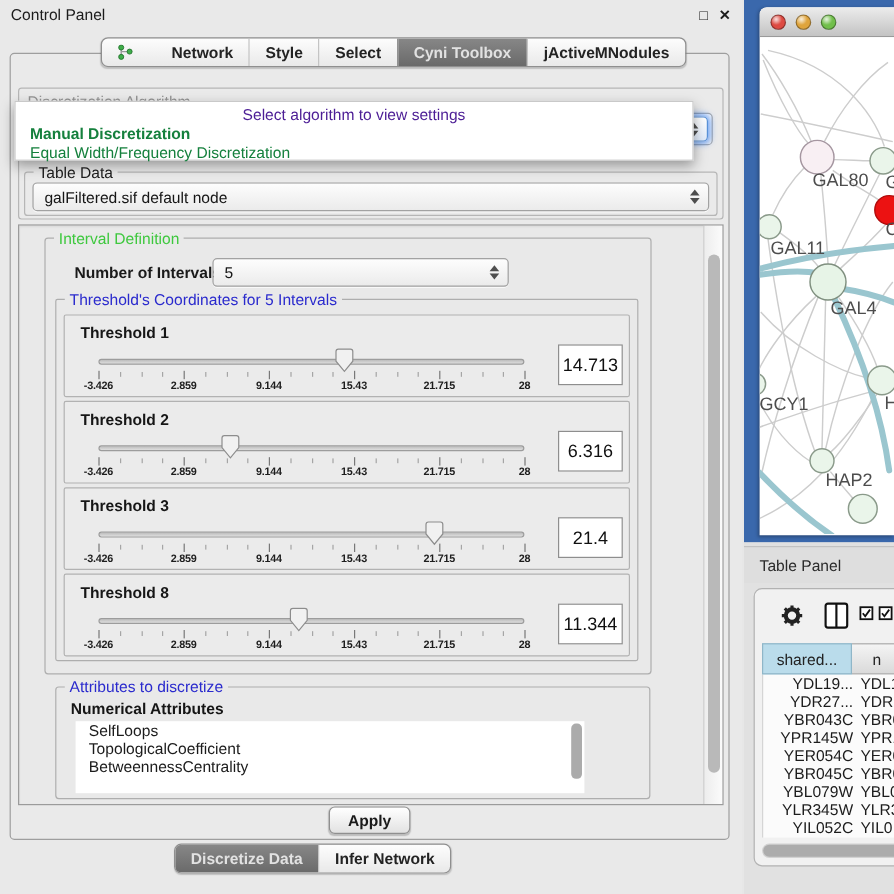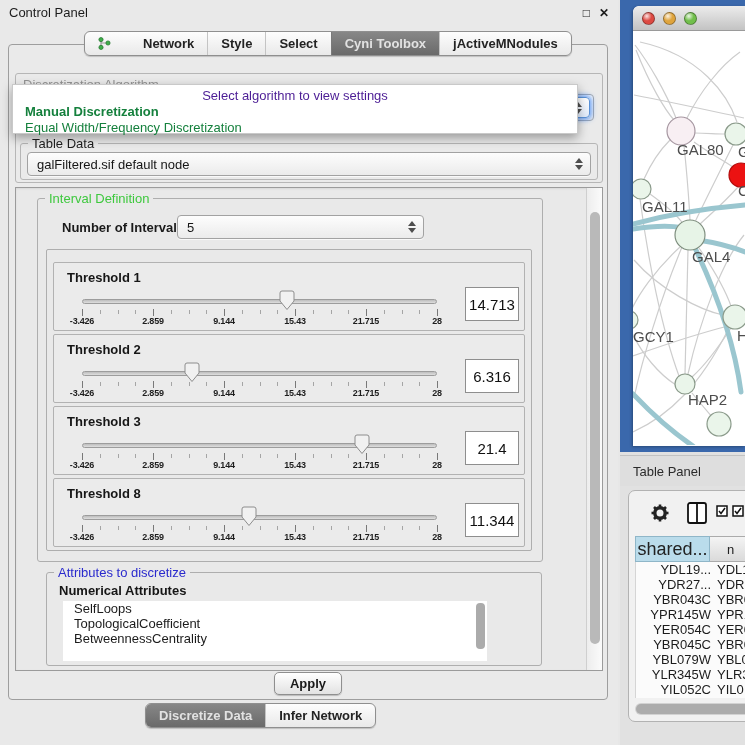--- a/index.html
+++ b/index.html
@@ -105,21 +105,21 @@
 
   #tp-region{position:absolute;left:620px;top:452px;width:125px;height:293px;background:#e1e1e1;}
   #tp-bar{position:absolute;left:0;top:3px;width:125px;height:31px;background:#dedede;
     border-top:1px solid #c2c2c2;display:flex;align-items:center;padding-left:13px;font-size:13px;color:#2b2b2b;}
   #tp-container{position:absolute;left:8px;top:38px;width:135px;height:232px;background:#f1f1f1;
     border:1px solid #b2b2b2;border-radius:7px;}
   #tp-toolbar{position:absolute;left:0;top:4px;}
   #tp-table{position:absolute;left:6px;top:45px;width:126px;}
   #tp-head{display:flex;height:26px;}
   #tp-head .c1{width:75px;background:#badcEB;border:1px solid #8fb6c8;display:flex;align-items:center;
-    justify-content:center;font-size:18px;color:#222;}
+    justify-content:center;font-size:13px;color:#222;}
   #tp-head .c2{flex:1;background:linear-gradient(#f4f4f4,#dadada);border:1px solid #ababab;border-left:none;
     display:flex;align-items:center;font-size:13px;color:#222;padding-left:17px;}
   #tp-body{height:136px;overflow:hidden;background:#fbfbfb;border-left:1px solid #d5d5d5;}
   .tp-row{display:flex;height:15px;line-height:15px;font-size:13px;color:#1c1c1c;}
   .tp-row .c1{width:75px;padding-left:4px;white-space:nowrap;overflow:hidden;text-align:right;}
   .tp-row .c2{flex:1;padding-left:6px;white-space:nowrap;overflow:hidden;}
   #tp-hscroll{position:absolute;left:6px;top:212px;width:126px;height:12px;background:#d2d2d2;border-radius:6px;}
   #tp-hscroll .thumb{position:absolute;left:1px;top:1px;width:118px;height:10px;border-radius:5px;background:#acacac;}
 </style>
 </head>
@@ -188,20 +188,21 @@
         <span class="tlabel green">Interval Definition</span>
         <div id="noi-label">Number of Intervals</div>
         <div id="noi-spinner" class="combo">
           <span>5</span>
           <span class="arrows">
               <i class="up"></i>
               <i class="dn"></i>
             </span>
         </div>
         <div id="thr-group">
+          <span class="tlabel blue">Threshold's Coordinates for 5 Intervals</span>
 
         <div class="thr-box" style="top: 12px;">
               <div class="tb-label">Threshold 1</div>
               <div class="track"></div>
               <div class="tick major" style="left: 28px;"></div>
               <div class="tick minor" style="left: 45.75px;"></div>
               <div class="tick minor" style="left: 63.5px;"></div>
               <div class="tick minor" style="left: 81.25px;"></div>
               <div class="tick major" style="left: 99px;"></div>
               <div class="tick minor" style="left: 116.75px;"></div>

